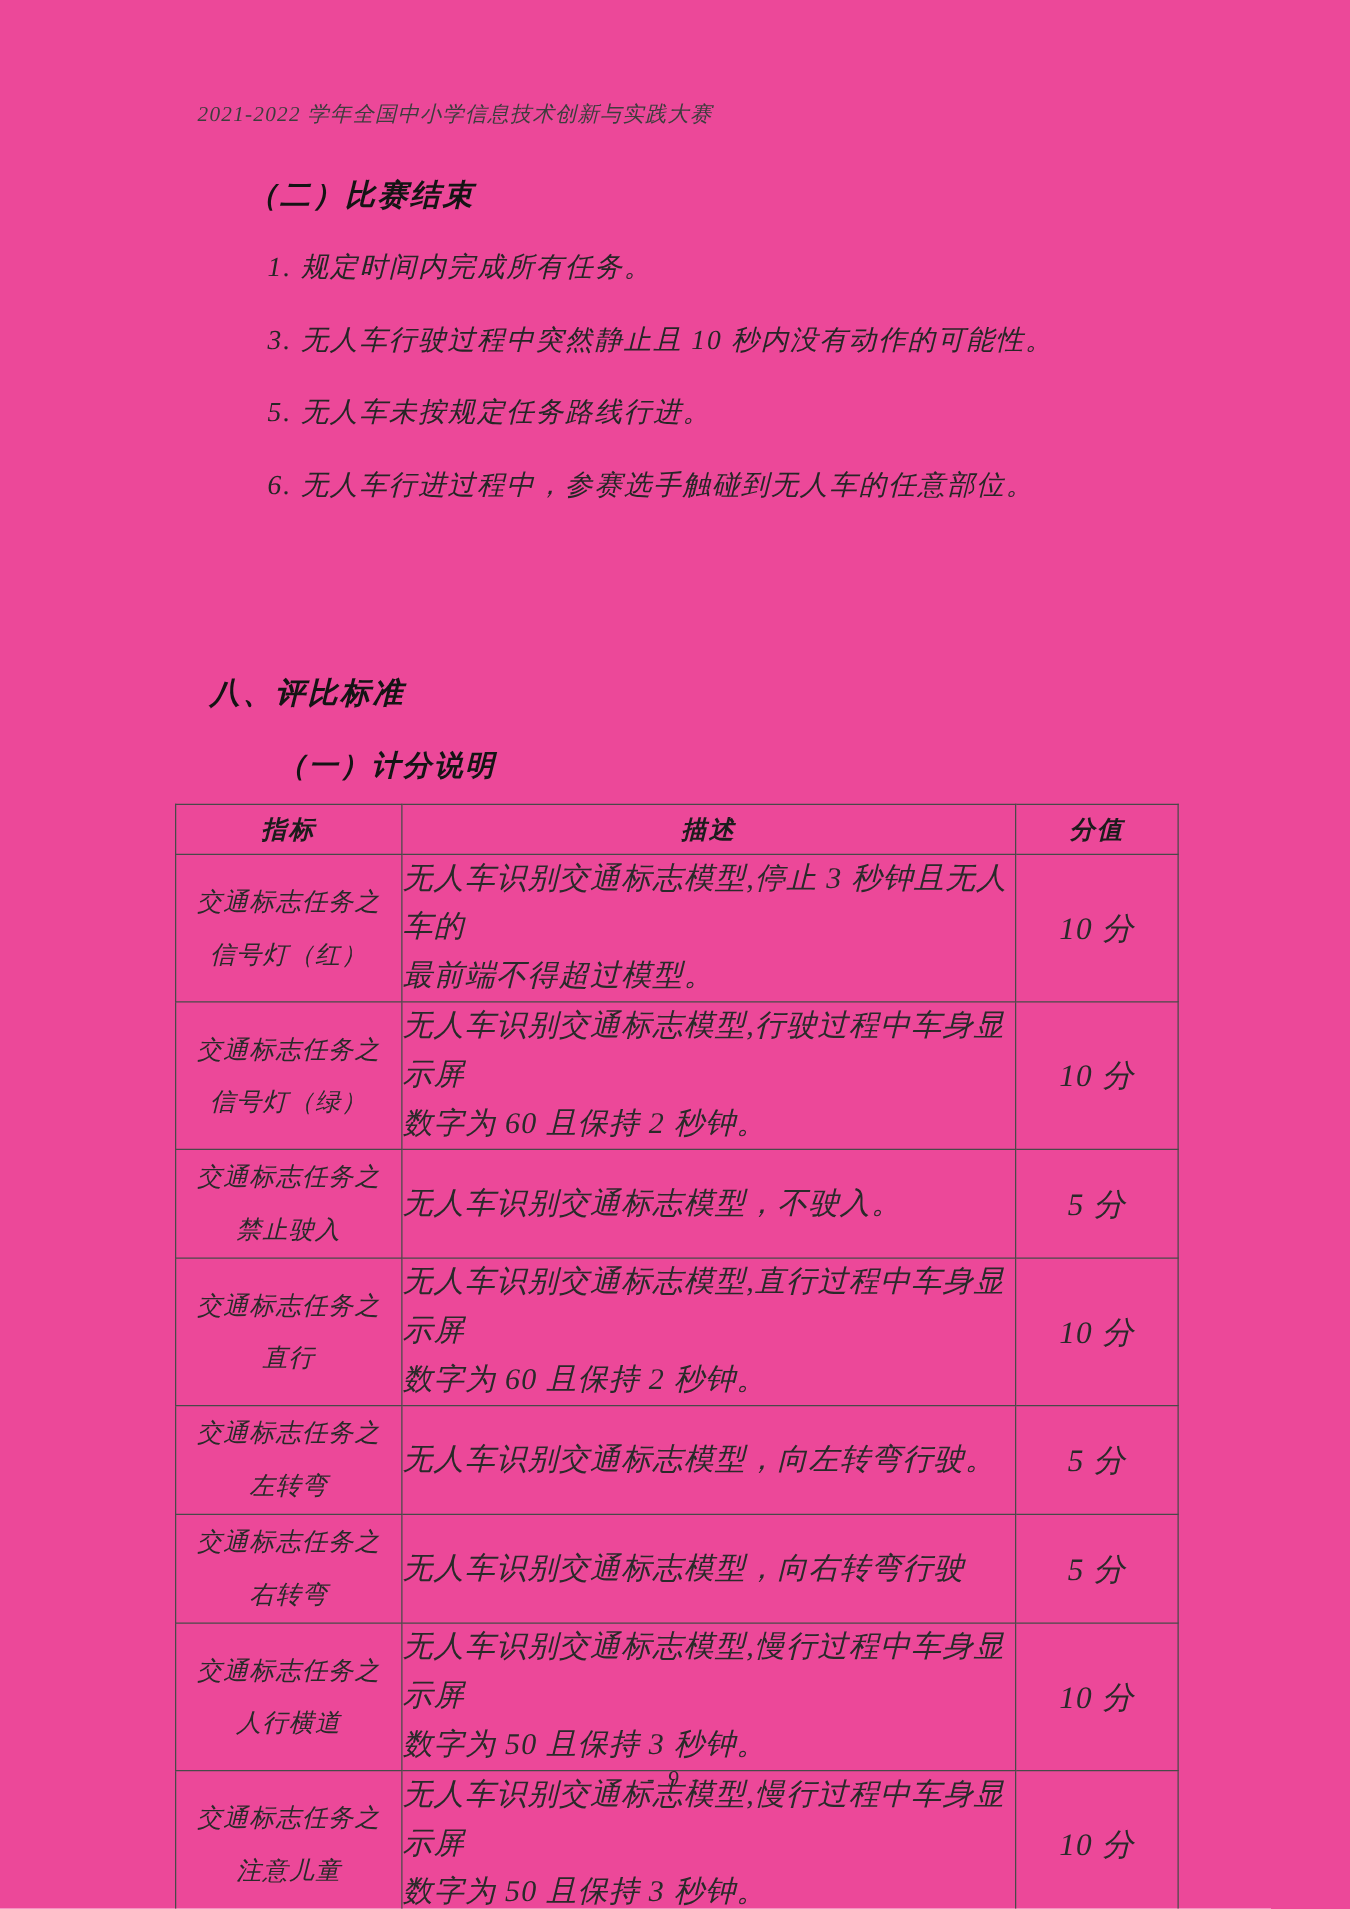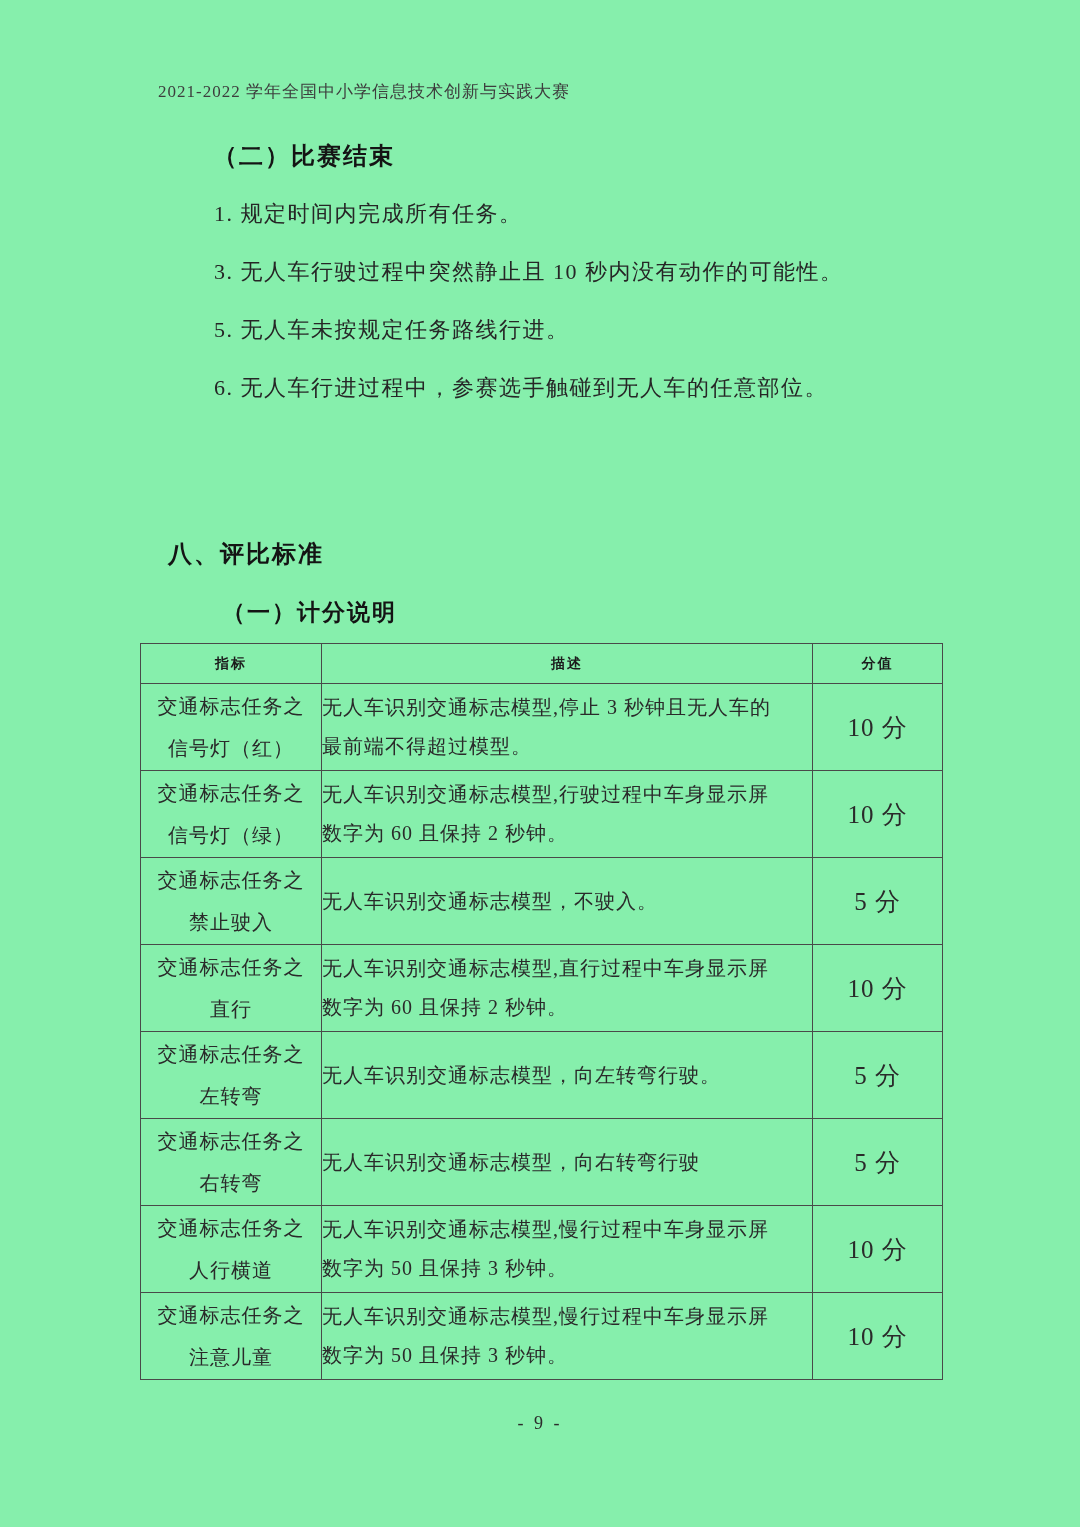--- a/index.html
+++ b/index.html
@@ -1,40 +1,41 @@
 <!DOCTYPE html>
 <html><head>
 <meta charset="utf-8">
 <style>
   html, body { margin: 0; padding: 0; background: #ffffff; }
   .page {
     position: relative;
     width: 1080px;
     height: 1527px;
-    background: #86efac;
+    background: #ec4899;
     font-family: "Liberation Serif", "DejaVu Serif", serif;
     color: #272727;
     overflow: hidden;
+    font-style: italic;
   }
   .doc-header {
     position: absolute;
     left: 158px;
     top: 80px;
     font-size: 17px;
     color: #3d3d3d;
     letter-spacing: 1px;
   }
   .bold-head {
     font-family: "Liberation Sans", "DejaVu Sans", sans-serif;
     font-weight: bold;
     color: #141414;
   }
   .sec-title-2 {
     position: absolute;
-    left: 213px;
+    left: 198px;
     top: 140px;
     font-size: 24px;
     letter-spacing: 2px;
   }
   .rule-list {
     position: absolute;
     left: 214px;
     top: 198px;
     width: 740px;
   }
@@ -71,36 +72,36 @@
   table.scoring th,
   table.scoring td {
     border: 1px solid #494949;
     padding: 0;
   }
   col.c-indicator { width: 181px; }
   col.c-desc      { width: 491px; }
   col.c-score     { width: 130px; }
   table.scoring th {
     height: 39px;
-    font-size: 14px;
+    font-size: 20px;
     font-weight: bold;
     text-align: center;
     letter-spacing: 2px;
     color: #1c1c1c;
   }
   table.scoring td { height: 86px; vertical-align: middle; }
   td.indicator {
     text-align: center;
     font-size: 20px;
     letter-spacing: 1px;
     color: #2a2a2a;
   }
   td.indicator .ind-line { line-height: 42px; }
   td.desc {
-    font-size: 20px;
+    font-size: 24px;
     letter-spacing: 1px;
     color: #2a2a2a;
     padding-left: 15px;
     padding-right: 8px;
   }
   td.desc .desc-line { line-height: 39px; }
   td.score {
     text-align: center;
     font-size: 25px;
     letter-spacing: 1px;

